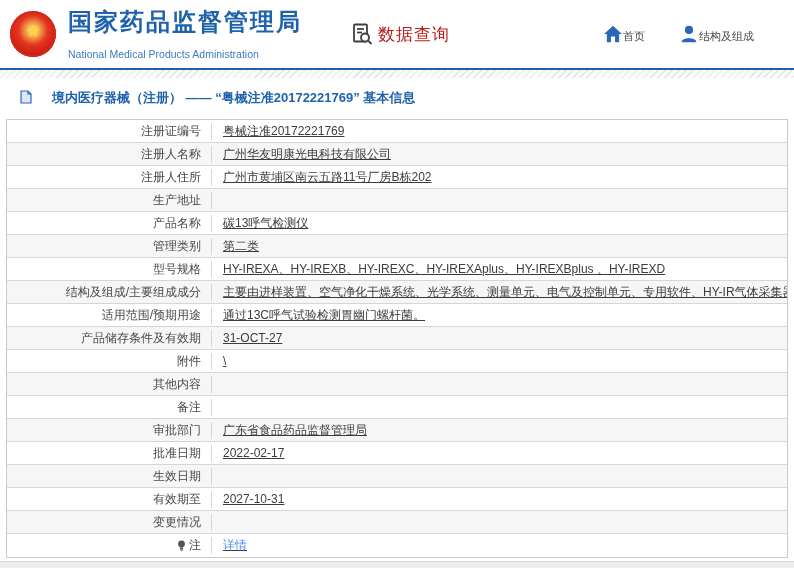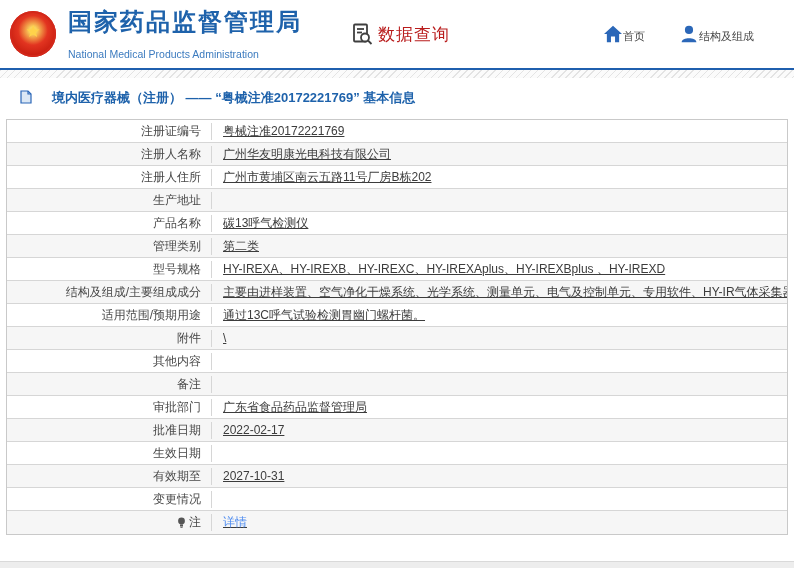--- a/index.html
+++ b/index.html
@@ -229,20 +229,30 @@
       <div class="cell label">
 
         <span class="label-text">适用范围/预期用途</span>
       </div>
       <div class="cell value">
         <span class="value-text">通过13C呼气试验检测胃幽门螺杆菌。</span>
 
       </div>
     </div>
 
+    <div class="t-row">
+      <div class="cell label">
+
+        <span class="label-text">产品储存条件及有效期</span>
+      </div>
+      <div class="cell value">
+        <span class="value-text">31-OCT-27</span>
+
+      </div>
+    </div>
 
     <div class="t-row">
       <div class="cell label">
 
         <span class="label-text">附件</span>
       </div>
       <div class="cell value">
         <span class="value-text">\</span>
 
       </div>

